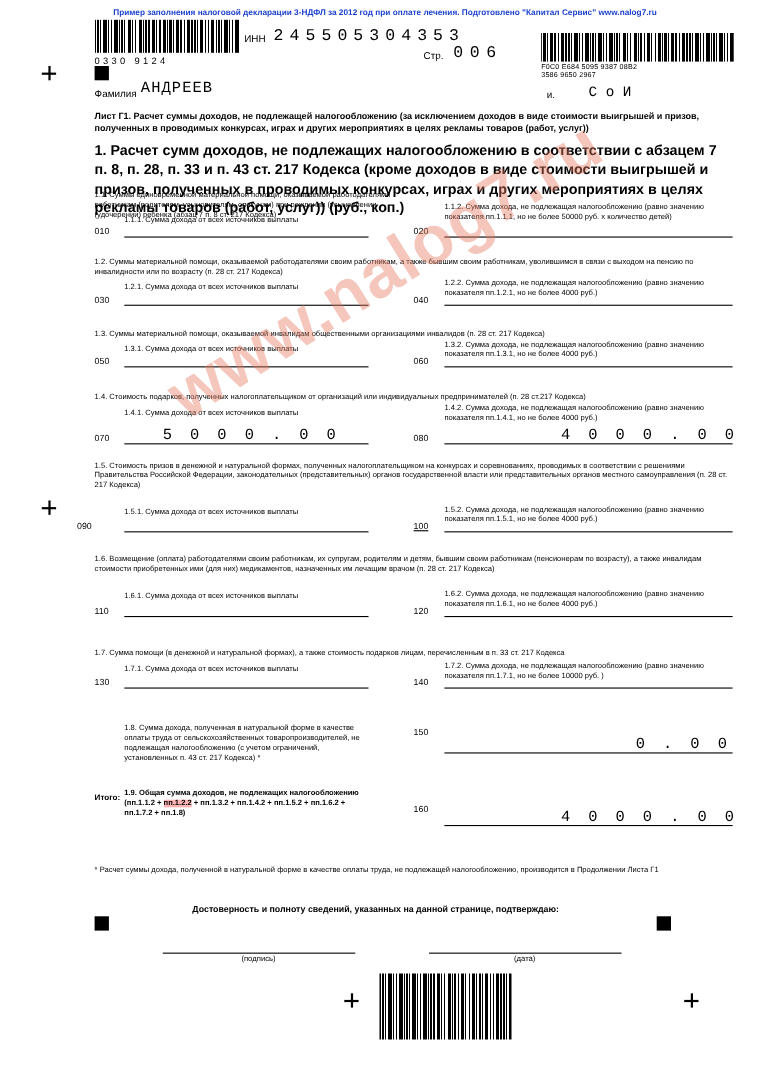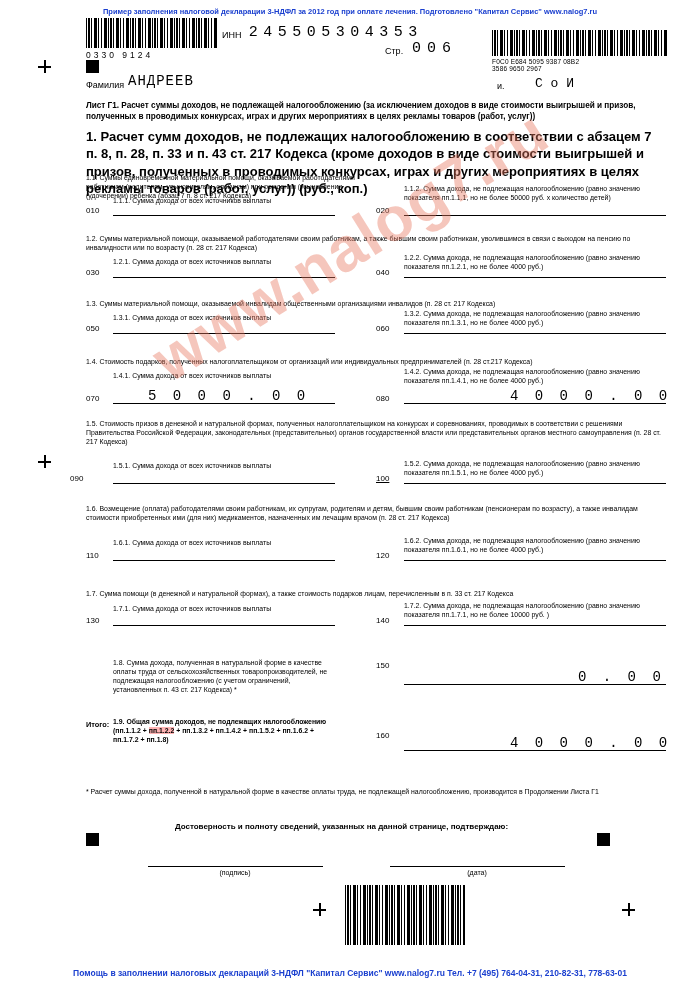--- a/index.html
+++ b/index.html
@@ -189,21 +189,20 @@
     font-family: "Liberation Sans", sans-serif;
     white-space: nowrap;
   }
 </style>
 </head>
 <body>
 
 <div class="page">
 
   <div class="promo-top">Пример заполнения налоговой декларации 3-НДФЛ за 2012 год при оплате лечения. Подготовлено "Капитал Сервис" www.nalog7.ru</div>
-  <div class="promo-bottom">Помощь в заполнении налоговых деклараций 3-НДФЛ "Капитал Сервис" www.nalog7.ru  Тел. +7 (495) 764-04-31, 210-82-31, 778-63-01</div>
 
   <div class="mark" style="left:38px; top:60px;"></div>
   <div class="mark" style="left:38px; top:455px;"></div>
   <div class="mark" style="left:313px; top:903px;"></div>
   <div class="mark" style="left:622px; top:903px;"></div>
 
   <div class="sq" style="left:86px; top:60px;"></div>
   <div class="sq" style="left:86px; top:833px;"></div>
   <div class="sq" style="left:597px; top:833px;"></div>
 

